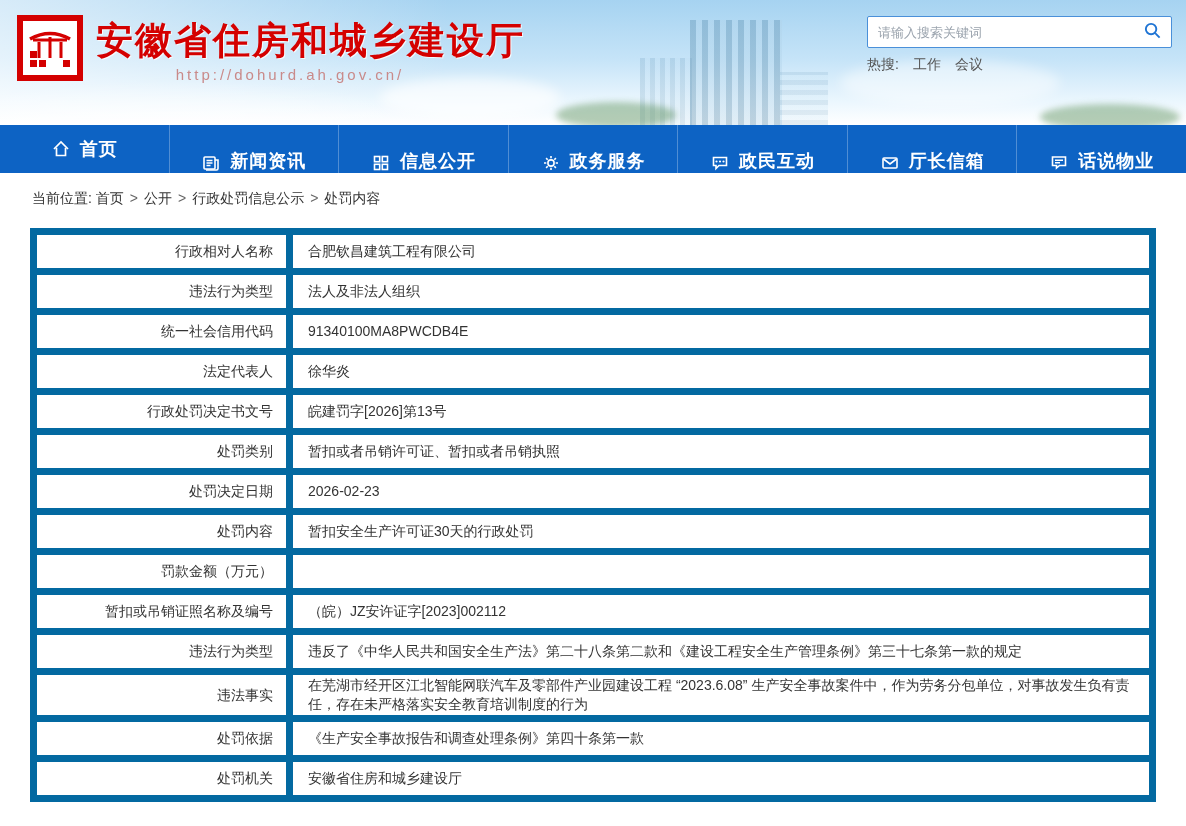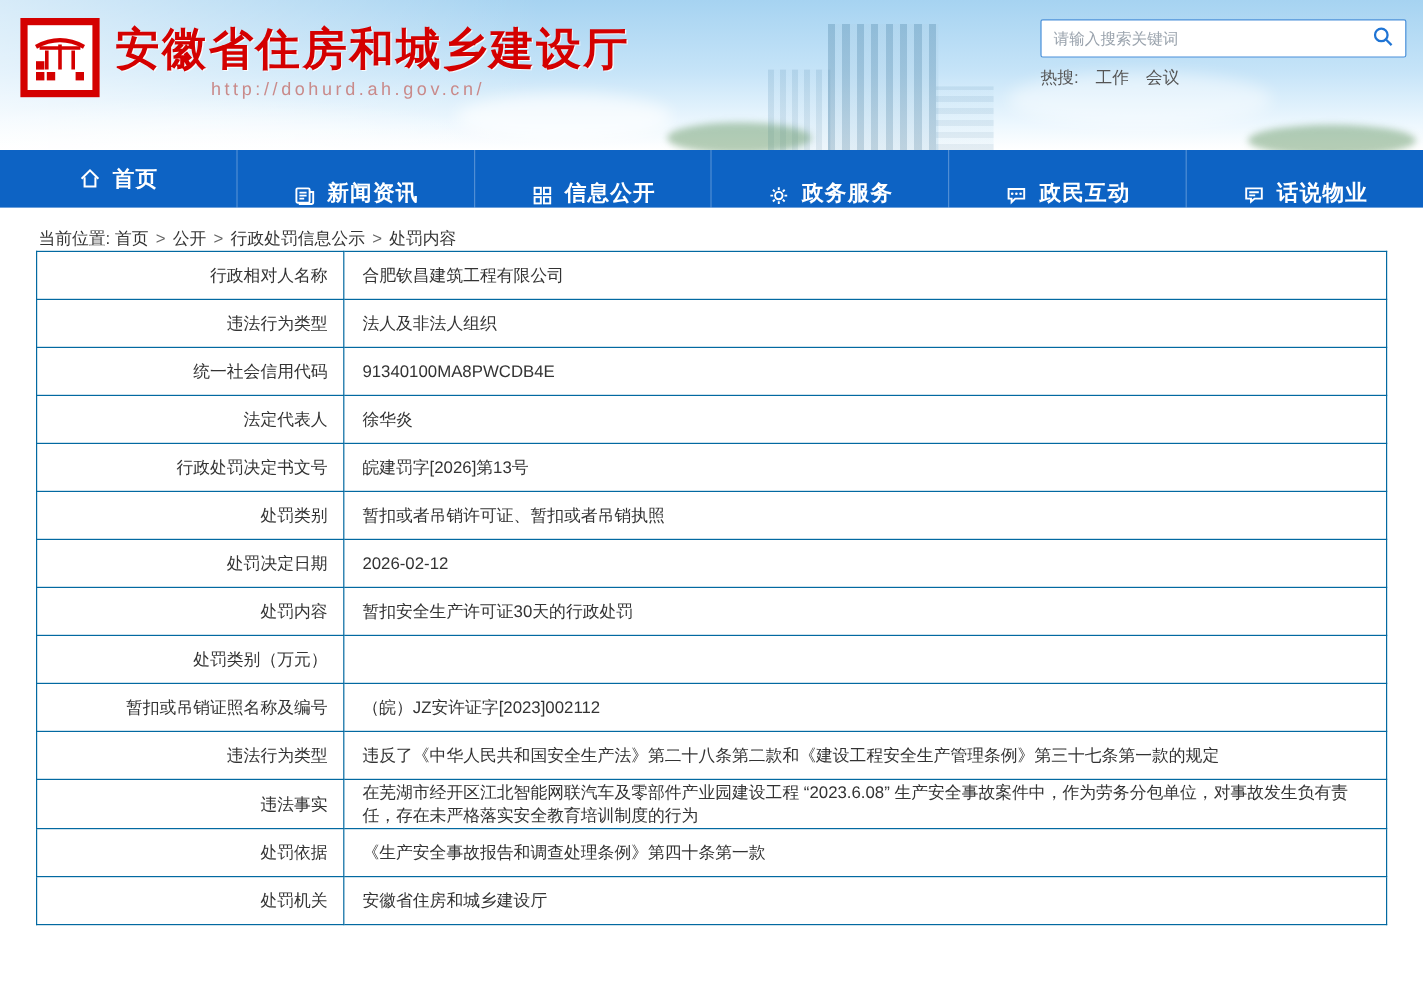--- a/index.html
+++ b/index.html
@@ -33,26 +33,26 @@
     display:flex;align-items:center;justify-content:center;}
   .hot-search{position:absolute;right:14px;top:56px;width:305px;font-size:14px;color:#555;}
   .hot-search a{color:#555;text-decoration:none;margin-left:14px;cursor:pointer;}
   
   .nav{height:48px;background:#0d63c4;display:flex;}
   .nav-item{flex:1;display:flex;align-items:center;justify-content:center;color:#fff;
     font-size:18px;font-weight:bold;text-decoration:none;cursor:pointer;letter-spacing:1px;}
   .nav-item + .nav-item{border-left:1px solid rgba(255,255,255,.28);align-items:flex-end;}
   .nav-item .nicon{display:flex;margin-right:9px;}
   
-  .breadcrumb{margin:17px 32px 1px 32px;font-size:14px;color:#333;}
+  .breadcrumb{margin:17px 32px 20px 32px;font-size:14px;color:#333;}
   .breadcrumb a{color:#333;text-decoration:none;cursor:pointer;}
   .breadcrumb .sep{margin:0 6px;color:#666;}
   
   table.detail{border-collapse:collapse;margin:0 30px;width:1126px;table-layout:fixed;}
-  table.detail th, table.detail td{border:1px solid #0369a1;font-size:14px;color:#333;
+  table.detail th, table.detail td{border:7px solid #0369a1;font-size:14px;color:#333;
     height:40px;box-sizing:border-box;line-height:19px;font-weight:normal;}
   table.detail th{width:256px;text-align:right;padding:1px 13px;background:#fff;}
   table.detail td{text-align:left;padding:1px 15px;}
 </style>
 </head>
 <body>
 
 <div class="header">
   <div class="cloud" style="left:380px;top:78px;width:180px;height:40px;"></div>
   <div class="cloud" style="left:840px;top:60px;width:220px;height:46px;background:rgba(255,255,255,.45);"></div>
@@ -140,20 +140,29 @@
       <svg width="20" height="20" viewBox="0 0 20 20" fill="none" stroke="#fff" stroke-width="1.6">
         <path d="M3.5 4.5 h13 v8 h-7.5 L6 15.5 v-3 H3.5 z"></path>
         <path d="M6.5 8.5h.01 M10 8.5h.01 M13.5 8.5h.01" stroke-width="2.2" stroke-linecap="round"></path>
       </svg>
       </span>
     <span>政民互动</span>
   </a>
   <a class="nav-item">
     <span class="nicon">
       <svg width="20" height="20" viewBox="0 0 20 20" fill="none" stroke="#fff" stroke-width="1.6">
+        <rect x="3" y="5" width="14" height="10" rx="1"></rect>
+          <path d="M3.5 6 L10 11 L16.5 6"></path>
+      </svg>
+      </span>
+    <span>厅长信箱</span>
+  </a>
+  <a class="nav-item">
+    <span class="nicon">
+      <svg width="20" height="20" viewBox="0 0 20 20" fill="none" stroke="#fff" stroke-width="1.6">
         <path d="M3.5 4 h13 v8.5 h-6 l-3 2.5 v-2.5 h-4 z"></path>
           <path d="M6 7.2h8 M6 9.8h5"></path>
       </svg>
       </span>
     <span>话说物业</span>
   </a>
 </div>
 
 <div class="breadcrumb">
   <span>当前位置:</span>
@@ -181,28 +190,28 @@
     <tr>
       <th>行政处罚决定书文号</th>
       <td>皖建罚字[2026]第13号</td>
     </tr>
     <tr>
       <th>处罚类别</th>
       <td>暂扣或者吊销许可证、暂扣或者吊销执照</td>
     </tr>
     <tr>
       <th>处罚决定日期</th>
-      <td>2026-02-12</td>
+      <td>2026-02-23</td>
     </tr>
     <tr>
       <th>处罚内容</th>
       <td>暂扣安全生产许可证30天的行政处罚</td>
     </tr>
     <tr>
-      <th>处罚类别（万元）</th>
+      <th>罚款金额（万元）</th>
       <td></td>
     </tr>
     <tr>
       <th>暂扣或吊销证照名称及编号</th>
       <td>（皖）JZ安许证字[2023]002112</td>
     </tr>
     <tr>
       <th>违法行为类型</th>
       <td>违反了《中华人民共和国安全生产法》第二十八条第二款和《建设工程安全生产管理条例》第三十七条第一款的规定</td>
     </tr>

